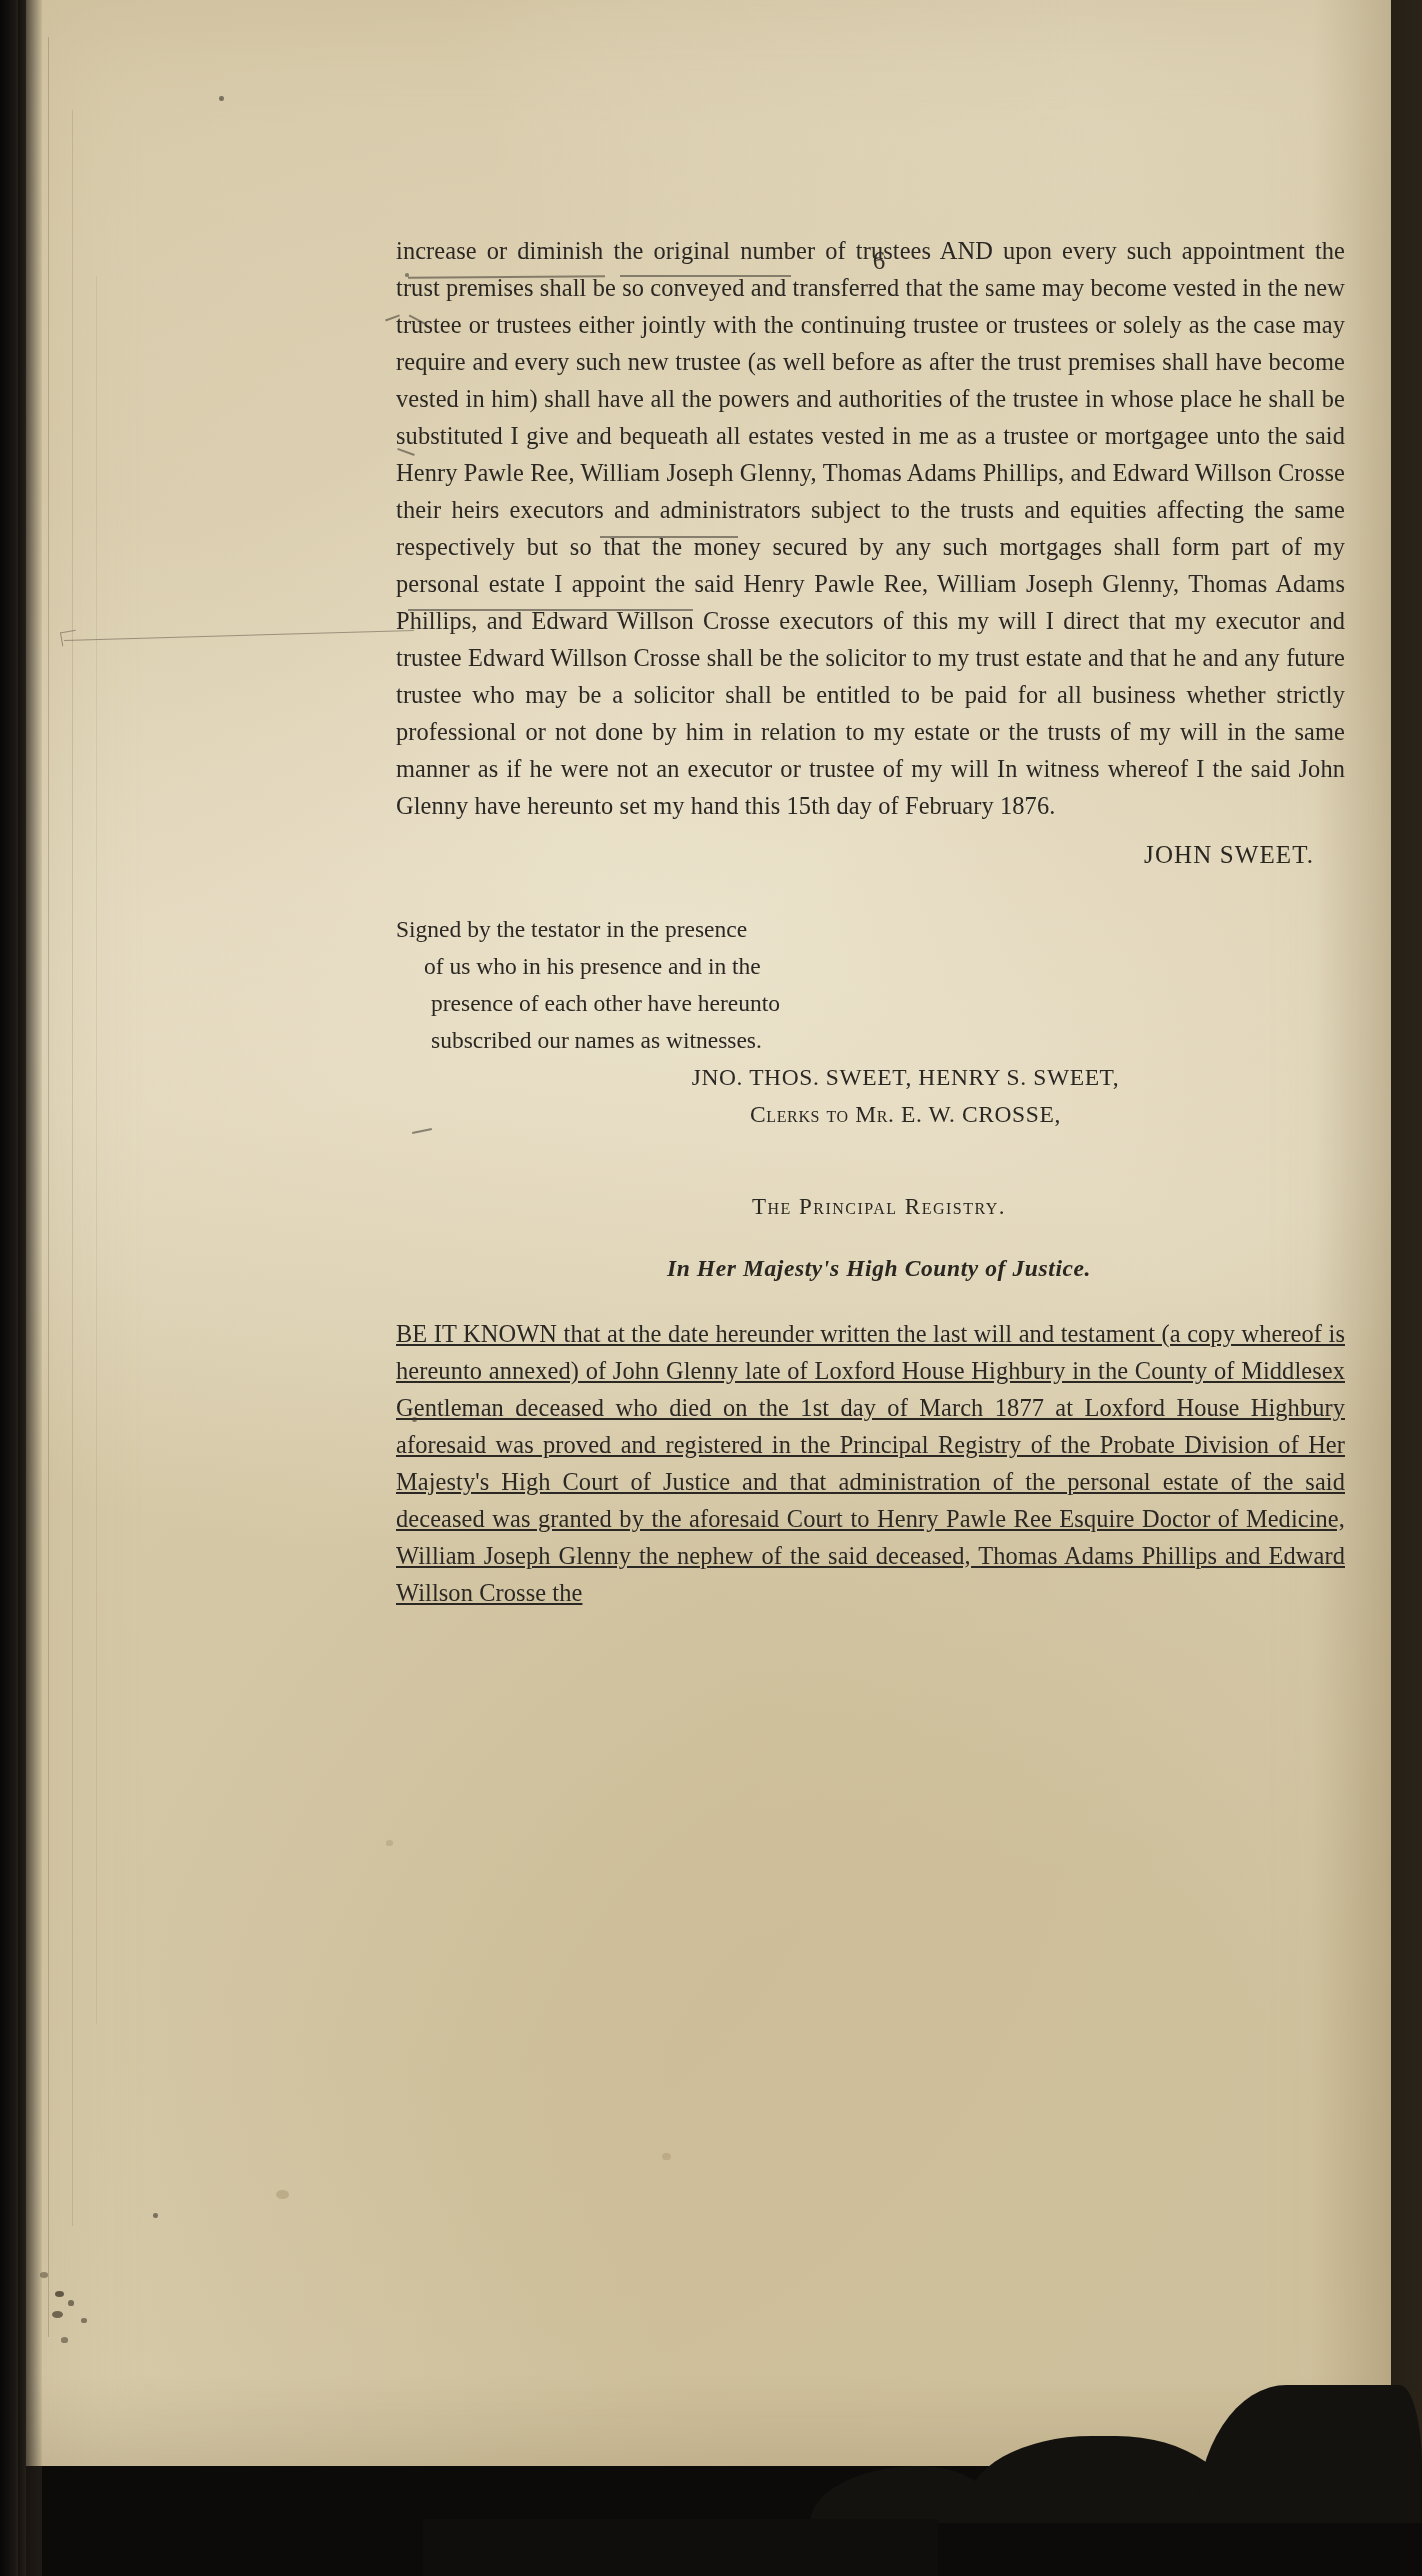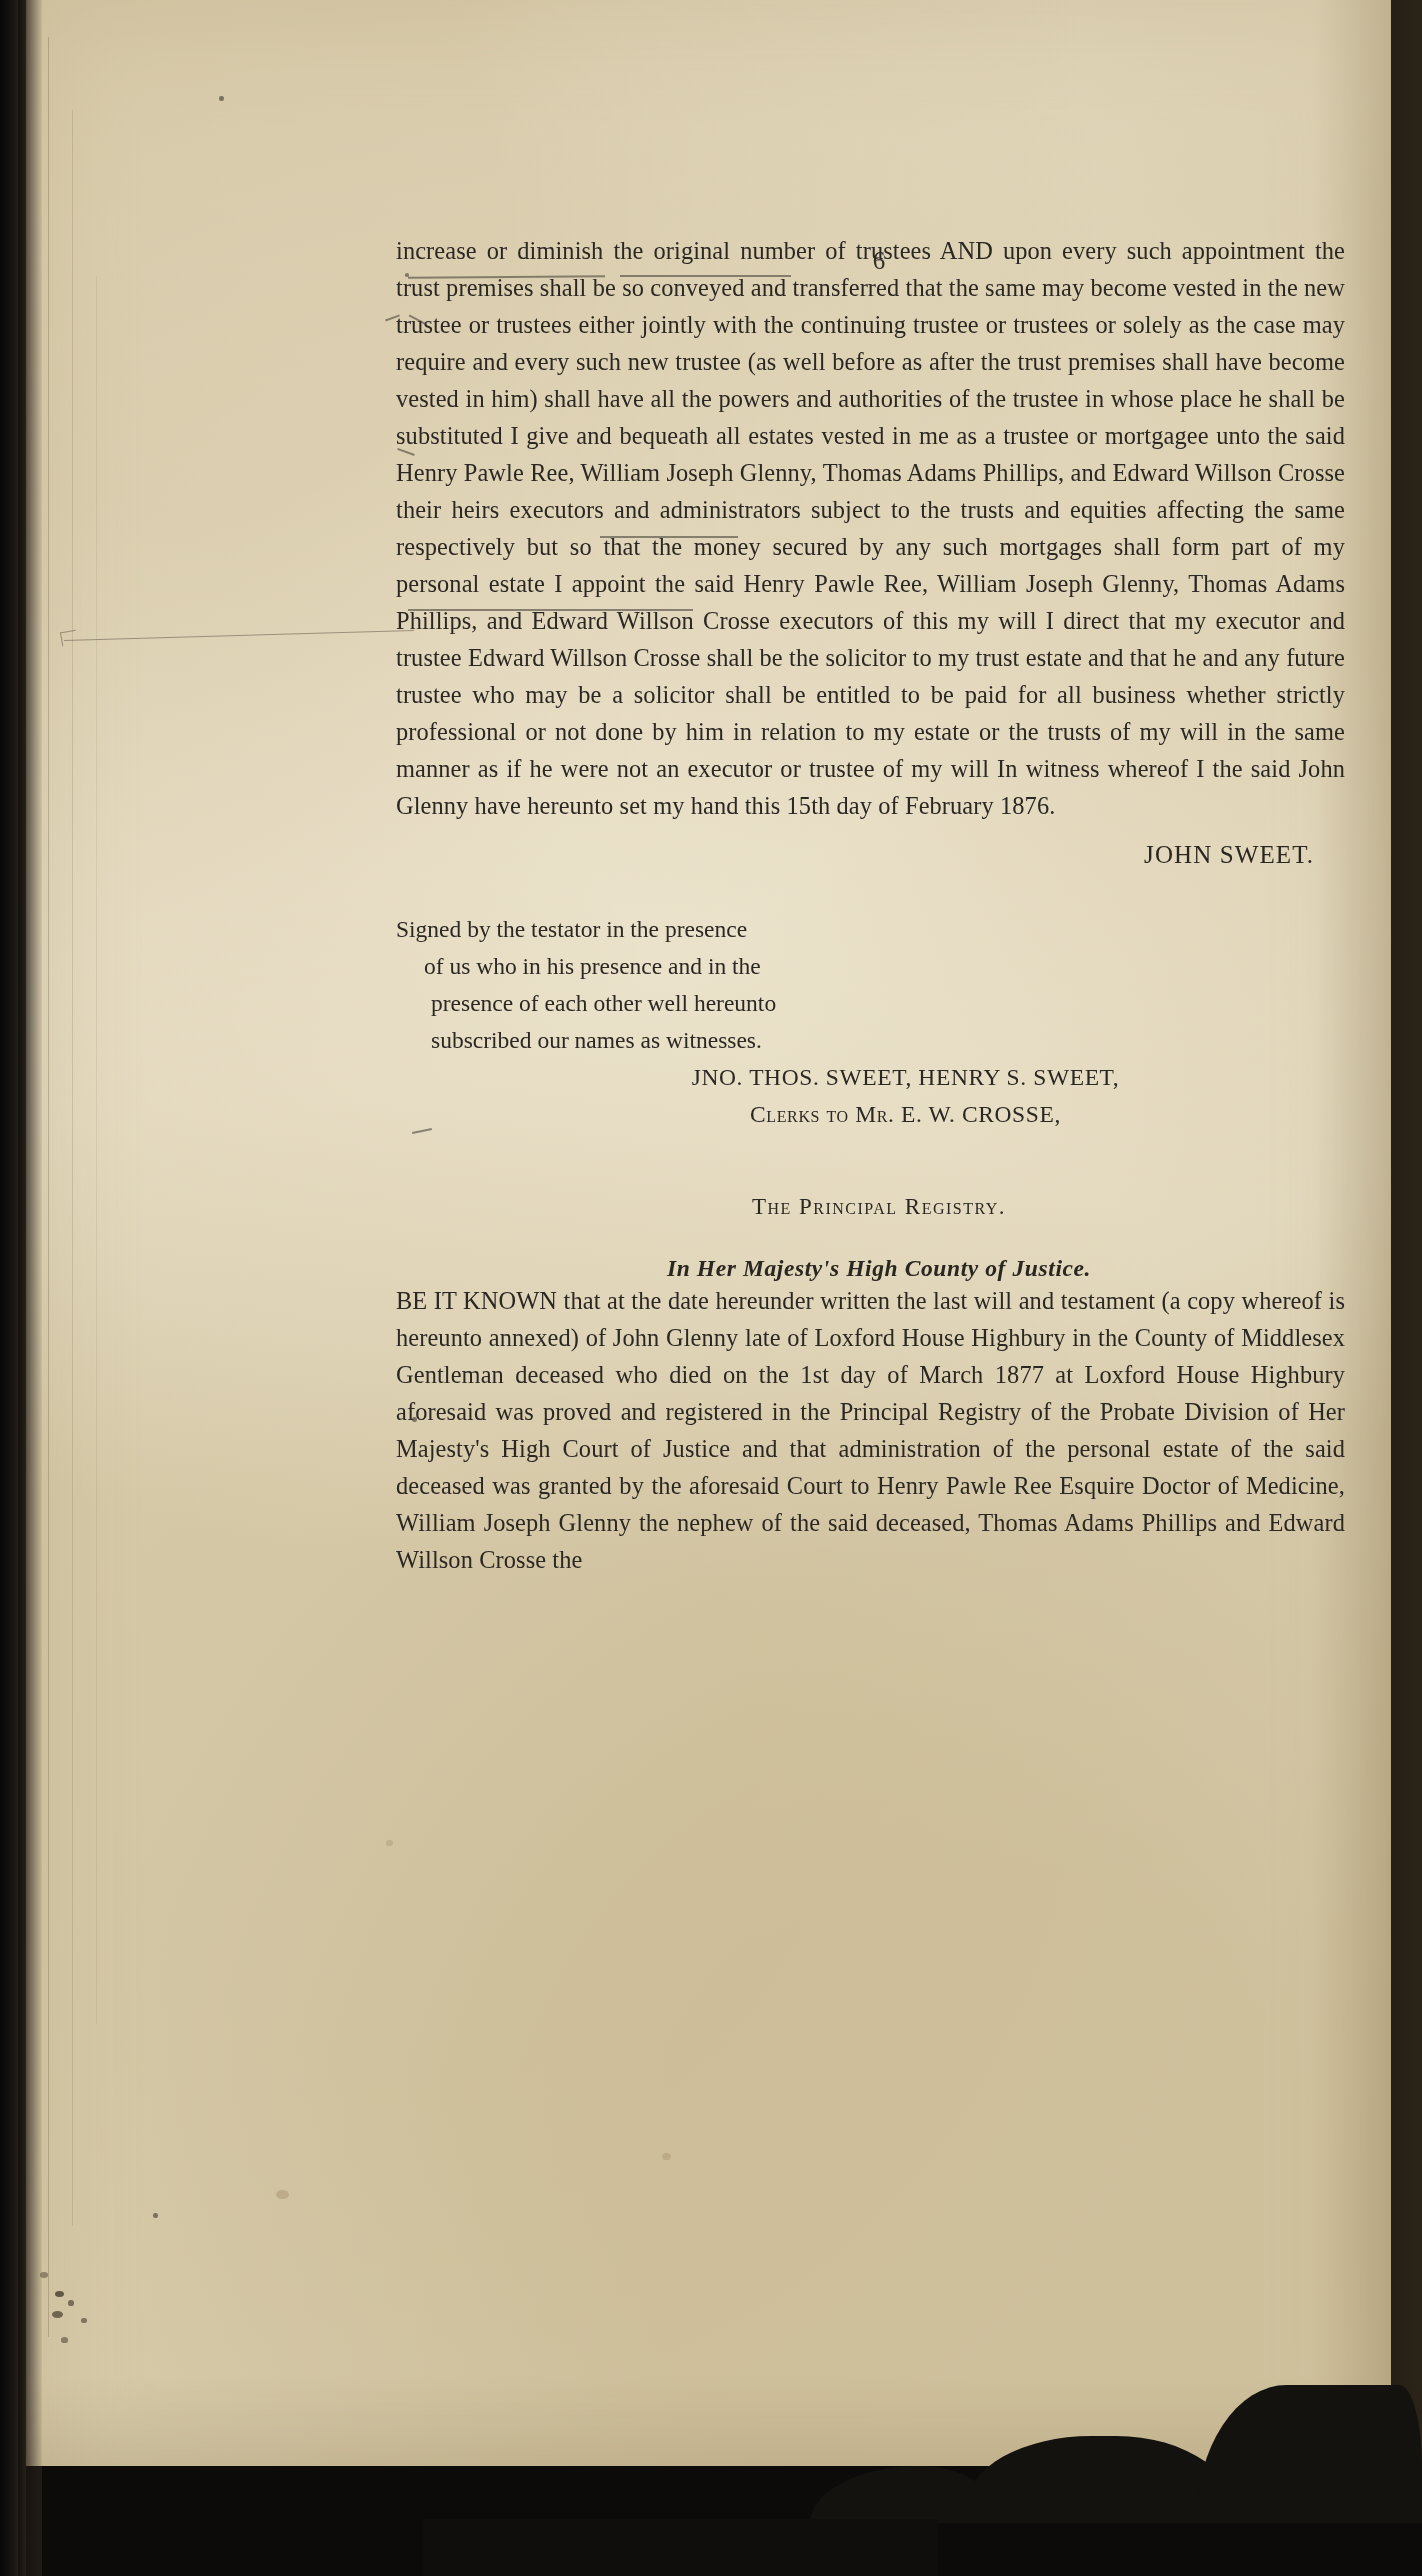--- a/index.html
+++ b/index.html
@@ -198,21 +198,23 @@
     margin-top: 35px;
     text-align: center;
     font-size: 23.5px;
     font-style: italic;
     font-weight: bold;
     letter-spacing: 0.6px;
     color: #2a2620;
   }
 
   .para-probate {
+    margin-top: 33px;
     width: 949px;
+    text-decoration: underline;
   }
 
   
   .pencil {
     position: absolute;
     z-index: 5;
     pointer-events: none;
     background: rgba(60,55,48,0.55);
   }
   .underline-1 { left: 408px; top: 276px; width: 197px; height: 1.8px; transform: rotate(-0.4deg);}
@@ -297,21 +299,21 @@
 
   <div class="col">
 
     <div class="body-text para-main">increase or diminish the original number of trustees AND upon every such appointment the trust premises shall be so conveyed and transferred that the same may become vested in the new trustee or trustees either jointly with the continuing trustee or trustees or solely as the case may require and every such new trustee (as well before as after the trust premises shall have become vested in him) shall have all the powers and authorities of the trustee in whose place he shall be substituted I give and bequeath all estates vested in me as a trustee or mortgagee unto the said Henry Pawle Ree, William Joseph Glenny, Thomas Adams Phillips, and Edward Willson Crosse their heirs executors and administrators subject to the trusts and equities affecting the same respectively but so that the money secured by any such mortgages shall form part of my personal estate I appoint the said Henry Pawle Ree, William Joseph Glenny, Thomas Adams Phillips, and Edward Willson Crosse executors of this my will I direct that my executor and trustee Edward Willson Crosse shall be the solicitor to my trust estate and that he and any future trustee who may be a solicitor shall be entitled to be paid for all business whether strictly professional or not done by him in relation to my estate or the trusts of my will in the same manner as if he were not an executor or trustee of my will In witness whereof I the said John Glenny have hereunto set my hand this 15th day of February 1876.</div>
 
     <div class="sig">JOHN SWEET.</div>
 
     <div class="attest">
       <div class="l1">Signed by the testator in the presence</div>
       <div class="l2">of us who in his presence and in the</div>
-      <div class="l3">presence of each other well hereunto</div>
+      <div class="l3">presence of each other have hereunto</div>
       <div class="l4">subscribed our names as witnesses.</div>
       <div class="l5 smallcaps">JNO. THOS. SWEET, HENRY S. SWEET,</div>
       <div class="l6 smallcaps">Clerks to Mr. E. W. CROSSE,</div>
     </div>
 
     <div class="heading-registry">The Principal Registry.</div>
 
     <div class="heading-court">In Her Majesty's High County of Justice.</div>
 
     <div class="body-text para-probate">BE IT KNOWN that at the date hereunder written the last will and testament (a copy whereof is hereunto annexed) of John Glenny late of Loxford House Highbury in the County of Middlesex Gentleman deceased who died on the 1st day of March 1877 at Loxford House Highbury aforesaid was proved and registered in the Principal Registry of the Probate Division of Her Majesty's High Court of Justice and that administration of the personal estate of the said deceased was granted by the aforesaid Court to Henry Pawle Ree Esquire Doctor of Medicine, William Joseph Glenny the nephew of the said deceased, Thomas Adams Phillips and Edward Willson Crosse the</div>

